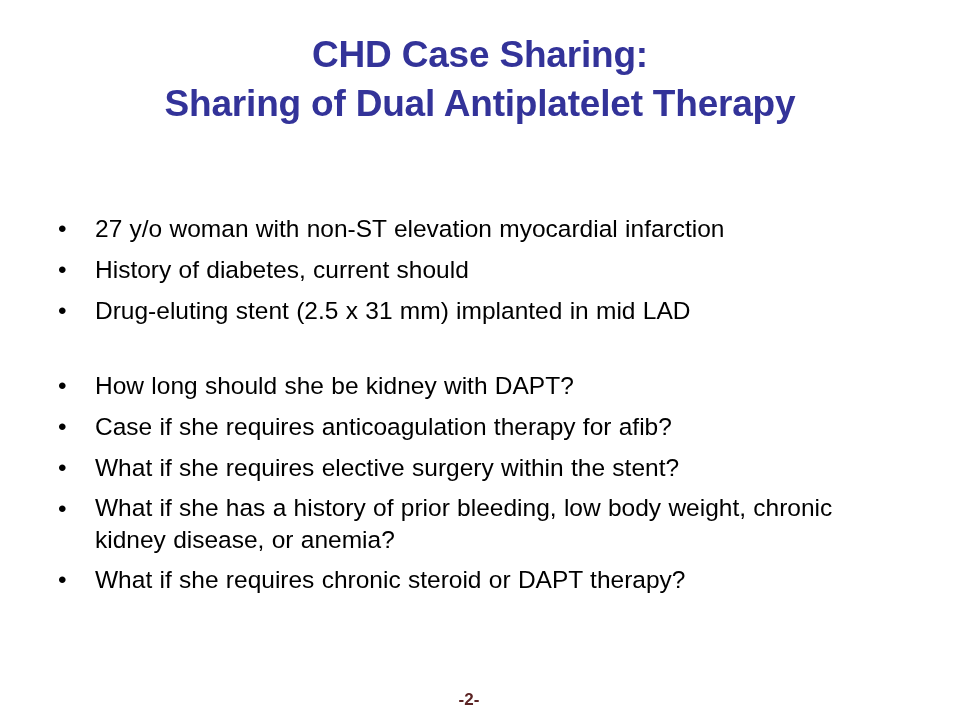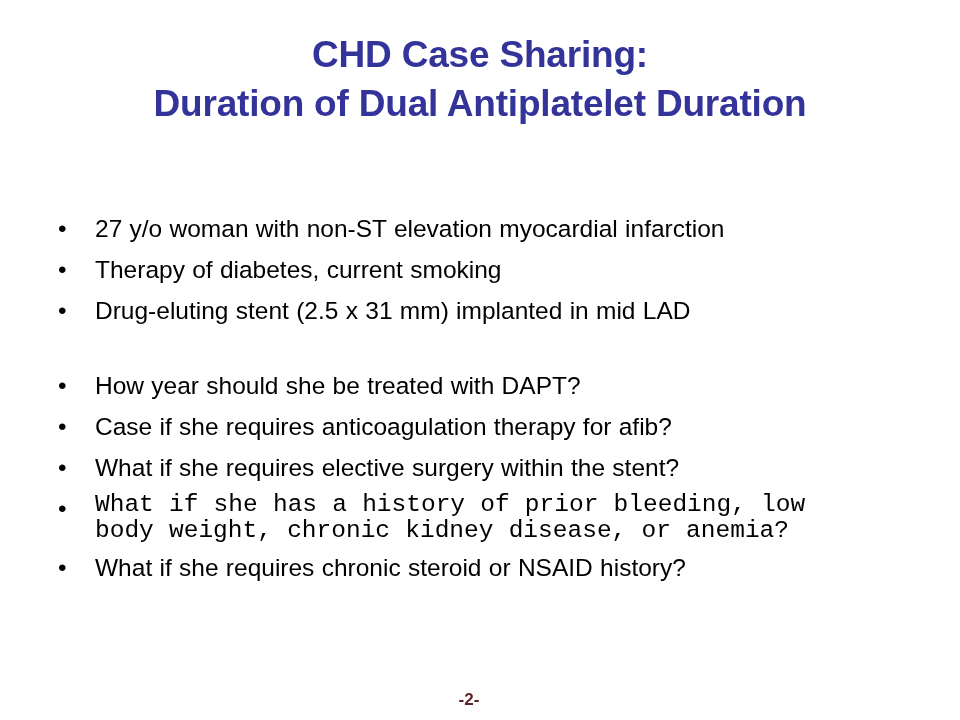--- a/index.html
+++ b/index.html
@@ -74,22 +74,21 @@
     color: #000000;
     word-spacing: 0.5px;
   }
 
   .bullet-row.spacer-after {
     margin-bottom: 41px;
   }
 
   .bullet-row.two-line .bullet-text {
     max-width: 760px;
-    line-height: 26px;
-    font-family: Liberation Mono, monospace;
+    line-height: 32px;
   }
 
   
   .page-number {
     position: absolute;
     left: 0;
     top: 690px;
     width: 938px;
     text-align: center;
     font-size: 17px;
@@ -98,62 +97,62 @@
     letter-spacing: 0px;
   }
 </style>
 </head>
 <body>
 
 <div class="slide">
 
   <div class="title-block">
     <span class="title-line">CHD Case Sharing:</span>
-    <span class="title-line">Duration of Dual Antiplatelet Duration</span>
+    <span class="title-line">Sharing of Dual Antiplatelet Therapy</span>
   </div>
 
   <div class="body-block">
 
     <div class="bullet-row">
       <span class="bullet-marker">•</span>
       <span class="bullet-text">27 y/o woman with non-ST elevation myocardial infarction</span>
     </div>
 
     <div class="bullet-row">
       <span class="bullet-marker">•</span>
-      <span class="bullet-text">Therapy of diabetes, current smoking</span>
+      <span class="bullet-text">History of diabetes, current should</span>
     </div>
 
     <div class="bullet-row spacer-after">
       <span class="bullet-marker">•</span>
       <span class="bullet-text">Drug-eluting stent (2.5 x 31 mm) implanted in mid LAD</span>
     </div>
 
     <div class="bullet-row">
       <span class="bullet-marker">•</span>
-      <span class="bullet-text">How year should she be treated with DAPT?</span>
+      <span class="bullet-text">How long should she be kidney with DAPT?</span>
     </div>
 
     <div class="bullet-row">
       <span class="bullet-marker">•</span>
       <span class="bullet-text">Case if she requires anticoagulation therapy for afib?</span>
     </div>
 
     <div class="bullet-row">
       <span class="bullet-marker">•</span>
       <span class="bullet-text">What if she requires elective surgery within the stent?</span>
     </div>
 
     <div class="bullet-row two-line">
       <span class="bullet-marker">•</span>
       <span class="bullet-text">What if she has a history of prior bleeding, low body weight, chronic kidney disease, or anemia?</span>
     </div>
 
     <div class="bullet-row">
       <span class="bullet-marker">•</span>
-      <span class="bullet-text">What if she requires chronic steroid or NSAID history?</span>
+      <span class="bullet-text">What if she requires chronic steroid or DAPT therapy?</span>
     </div>
 
   </div>
 
   <div class="page-number">-2-</div>
 
 </div>
 
 </body></html>

